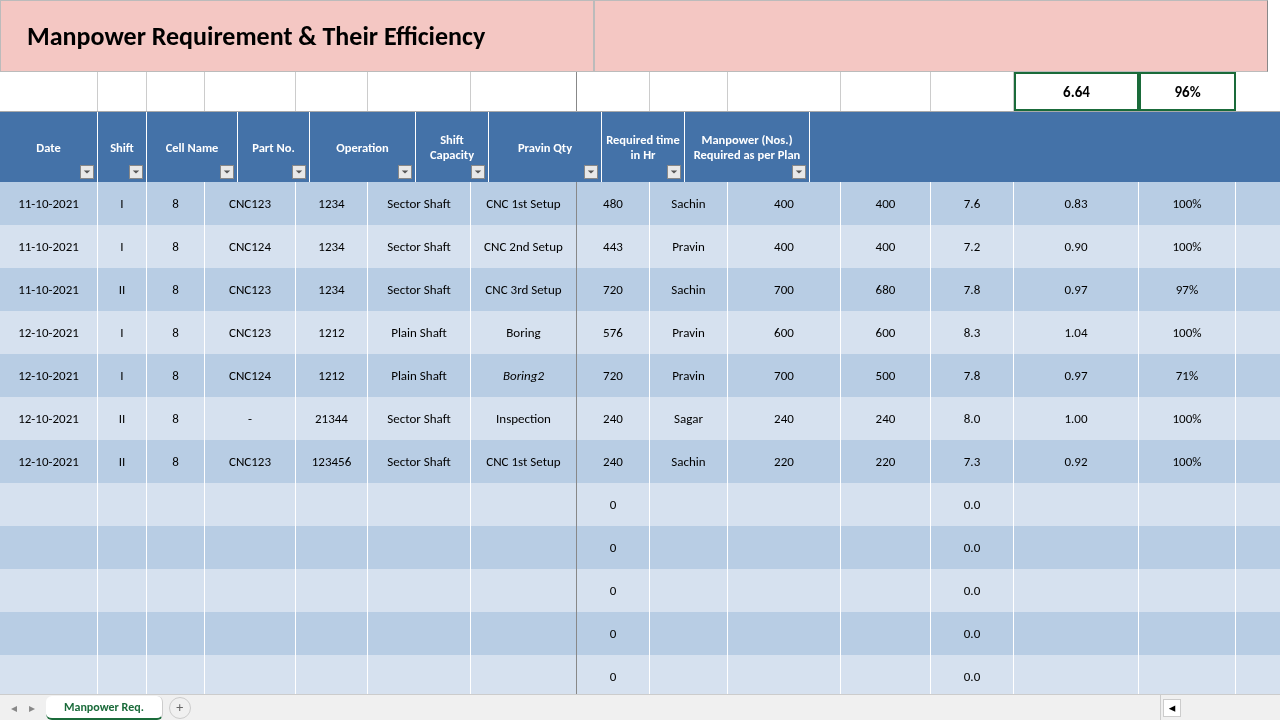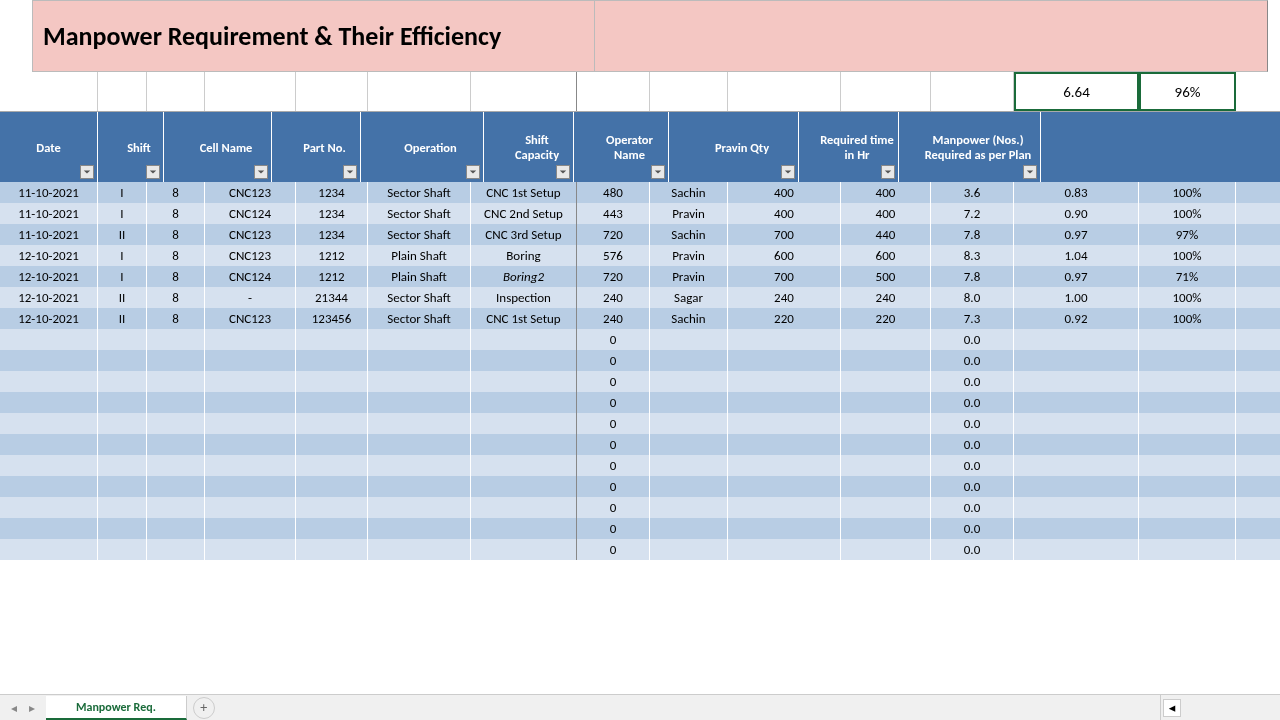--- a/index.html
+++ b/index.html
@@ -1,31 +1,31 @@
 <!DOCTYPE html>
 <html><head>
 <meta charset="utf-8">
 <style>
   * { box-sizing: border-box; margin: 0; padding: 0; }
   body { font-family: Calibri, Arial, sans-serif; font-size: 13px; background: #fff; overflow: hidden; width: 1280px; height: 720px; position: relative; }
   
-  .title-bar { background: #f4c7c3; height: 72px; display: flex; align-items: center; padding-left: 10px; border: 1px solid #bbb; width: 594px; margin-left: 32px; }
+  .title-bar { background: #f4c7c3; height: 72px; display: flex; align-items: center; padding-left: 26px; border: 1px solid #bbb; width: 594px; }
   .title-bar h1 { font-size: 26px; font-weight: bold; color: #000; }
   .title-right { position: absolute; left: 594px; top: 0; height: 72px; width: 674px; background: #f4c7c3; border: 1px solid #bbb; border-right: 1px solid #888; }
 
   .summary-row { height: 40px; display: flex; border-bottom: 1px solid #aaa; }
-  .summary-cell { border-right: 1px solid #ccc; display: flex; align-items: center; justify-content: center; font-weight: normal; font-size: 15px; }
+  .summary-cell { border-right: 1px solid #ccc; display: flex; align-items: center; justify-content: center; font-weight: bold; font-size: 15px; }
   .summary-cell.highlighted { border: 2px solid #1a6b3a; }
 
-  .header-row { display: flex; background: #4472a8; color: #fff; font-weight: bold; font-size: 12.5px; height: 70px; gap: 17px; }
+  .header-row { display: flex; background: #4472a8; color: #fff; font-weight: bold; font-size: 12.5px; height: 70px; }
   .header-cell { border-right: 1px solid #fff; display: flex; align-items: center; justify-content: center; text-align: center; position: relative; padding: 2px 4px; line-height: 1.2; }
   .filter-icon { position: absolute; bottom: 3px; right: 3px; width: 14px; height: 14px; background: #e8e8e8; border: 1px solid #888; display: flex; align-items: center; justify-content: center; }
   .filter-icon svg { width: 8px; height: 8px; }
 
-  .data-row { display: flex; height: 21px; }
+  .data-row { display: flex; height: 43px; }
   .data-row.even { background: #d6e1ef; }
   .data-row.odd { background: #b8cde4; }
   .data-cell { border-right: 1px solid #fff; display: flex; align-items: center; justify-content: center; font-size: 13px; color: #000; }
 
   .c-date { width: 98px; }
   .c-shift { width: 49px; }
   .c-shifthr { width: 58px; }
   .c-cellname { width: 91px; }
   .c-partno { width: 72px; }
   .c-partname { width: 103px; }
@@ -34,21 +34,21 @@
   .c-opname { width: 78px; }
   .c-planqty { width: 113px; }
   .c-actprod { width: 90px; }
   .c-reqtime { width: 83px; }
   .c-manpower { width: 125px; }
   .c-eff { width: 97px; }
 
   .sheet-tabs { position: absolute; bottom: 0; left: 0; right: 0; height: 26px; background: #f0f0f0; border-top: 1px solid #ccc; display: flex; align-items: center; font-size: 12px; }
   .tab-nav { display: flex; padding: 0 6px; gap: 2px; }
   .tab-nav-btn { width: 16px; height: 16px; display: flex; align-items: center; justify-content: center; color: #888; }
-  .tab { padding: 4px 30px; border-right: 1px solid #ccc; background: #fff; border-bottom: 2px solid #1a6b3a; color: #1a6b3a; font-weight: bold; }
+  .tab { padding: 4px 18px; border-right: 1px solid #ccc; background: #fff; border-bottom: 2px solid #1a6b3a; color: #1a6b3a; font-weight: bold; border-radius: 6px; }
   .tab-add { width: 22px; height: 22px; border: 1px solid #ccc; border-radius: 50%; display: flex; align-items: center; justify-content: center; margin-left: 6px; color: #666; font-size: 14px; }
   .scroll-area { position: absolute; right: 0; bottom: 0; height: 26px; width: 120px; background: #f0f0f0; border-top: 1px solid #ccc; border-left: 1px solid #ccc; display: flex; align-items: center; }
   .scroll-btn { width: 18px; height: 18px; border: 1px solid #ccc; background: #fff; display: flex; align-items: center; justify-content: center; margin: 0 2px; }
 </style>
 </head>
 <body>
 
 <div class="title-bar">
   <h1>Manpower Requirement &amp; Their Efficiency</h1>
 </div>
@@ -113,28 +113,20 @@
       </div>
     </div>
     <div class="header-cell c-shiftcap">
       <span>Shift Capacity</span>
       <div class="filter-icon">
         <svg viewBox="0 0 10 10">
           <path d="M1 3 L5 7 L9 3 Z" fill="#555"></path>
         </svg>
       </div>
     </div>
-    <div class="header-cell c-opname">
-      <span>Operator Name</span>
-      <div class="filter-icon">
-        <svg viewBox="0 0 10 10">
-          <path d="M1 3 L5 7 L9 3 Z" fill="#555"></path>
-        </svg>
-      </div>
-    </div>
     <div class="header-cell c-planqty">
       <span>Pravin Qty</span>
       <div class="filter-icon">
         <svg viewBox="0 0 10 10">
           <path d="M1 3 L5 7 L9 3 Z" fill="#555"></path>
         </svg>
       </div>
     </div>
     <div class="header-cell c-reqtime">
       <span>Required time in Hr</span>
@@ -160,21 +152,21 @@
       <div class="data-cell c-shift">I</div>
       <div class="data-cell c-shifthr">8</div>
       <div class="data-cell c-cellname">CNC123</div>
       <div class="data-cell c-partno">1234</div>
       <div class="data-cell c-partname">Sector Shaft</div>
       <div class="data-cell c-operation" style="border-right: 1px solid rgb(136, 136, 136);">CNC 1st Setup</div>
       <div class="data-cell c-shiftcap">480</div>
       <div class="data-cell c-opname">Sachin</div>
       <div class="data-cell c-planqty">400</div>
       <div class="data-cell c-actprod">400</div>
-      <div class="data-cell c-reqtime">3.6</div>
+      <div class="data-cell c-reqtime">7.6</div>
       <div class="data-cell c-manpower">0.83</div>
       <div class="data-cell c-eff">100%</div>
     </div>
     <div class="data-row even">
       <div class="data-cell c-date">11-10-2021</div>
       <div class="data-cell c-shift">I</div>
       <div class="data-cell c-shifthr">8</div>
       <div class="data-cell c-cellname">CNC124</div>
       <div class="data-cell c-partno">1234</div>
       <div class="data-cell c-partname">Sector Shaft</div>
@@ -191,21 +183,21 @@
       <div class="data-cell c-date">11-10-2021</div>
       <div class="data-cell c-shift">II</div>
       <div class="data-cell c-shifthr">8</div>
       <div class="data-cell c-cellname">CNC123</div>
       <div class="data-cell c-partno">1234</div>
       <div class="data-cell c-partname">Sector Shaft</div>
       <div class="data-cell c-operation" style="border-right: 1px solid rgb(136, 136, 136);">CNC 3rd Setup</div>
       <div class="data-cell c-shiftcap">720</div>
       <div class="data-cell c-opname">Sachin</div>
       <div class="data-cell c-planqty">700</div>
-      <div class="data-cell c-actprod">440</div>
+      <div class="data-cell c-actprod">680</div>
       <div class="data-cell c-reqtime">7.8</div>
       <div class="data-cell c-manpower">0.97</div>
       <div class="data-cell c-eff">97%</div>
     </div>
     <div class="data-row even">
       <div class="data-cell c-date">12-10-2021</div>
       <div class="data-cell c-shift">I</div>
       <div class="data-cell c-shifthr">8</div>
       <div class="data-cell c-cellname">CNC123</div>
       <div class="data-cell c-partno">1212</div>

